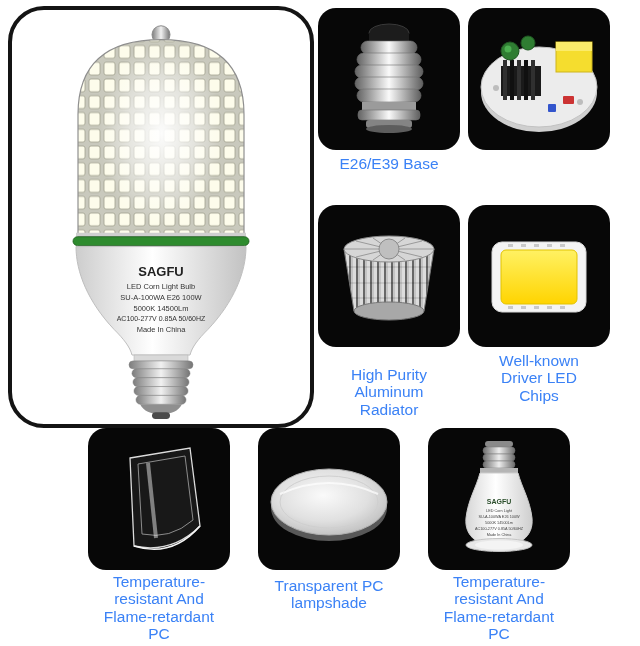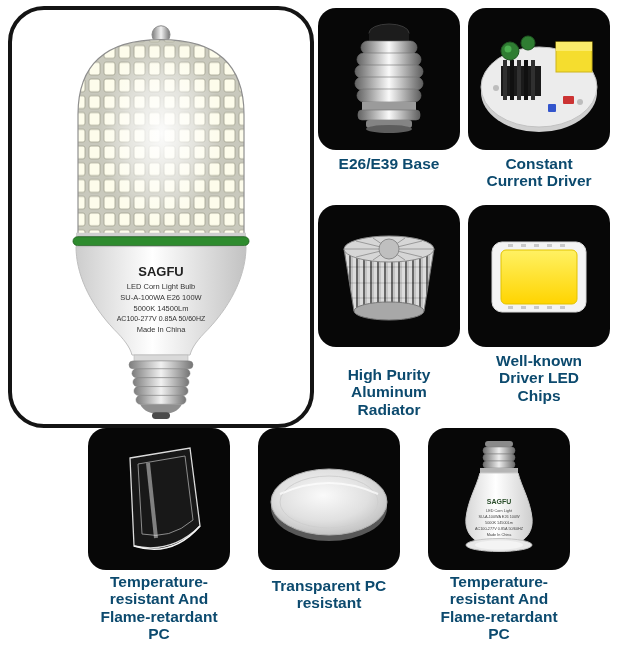--- a/index.html
+++ b/index.html
@@ -4,21 +4,21 @@
 <style>
   html,body{margin:0;padding:0;background:#fff;}
   .stage{position:relative;width:640px;height:646px;background:#fff;overflow:hidden;
          font-family:"Liberation Sans",sans-serif;}
   .bulb-panel{position:absolute;left:8px;top:6px;width:298px;height:414px;
               background:#fff;border:4px solid #141414;border-radius:36px;overflow:hidden;}
   .bulb-panel svg{display:block;width:100%;height:100%;}
   .tile{position:absolute;width:142px;height:142px;background:#070707;border-radius:18px;
         display:flex;align-items:center;justify-content:center;overflow:hidden;}
   .tile svg{display:block;width:142px;height:142px;}
-  .caption{position:absolute;width:150px;text-align:center;color:#0c4a6e;font-weight:700;
+  .caption{position:absolute;width:150px;text-align:center;color:#3b82f6;font-weight:400;
            font-size:15.5px;line-height:1.12;white-space:pre-line;}
 </style>
 </head>
 <body>
 
 <div class="stage">
 
   <div class="bulb-panel">
     <svg viewBox="0 0 298 420" preserveAspectRatio="none">
       <defs>
@@ -119,22 +119,20 @@
         <circle cx="42" cy="43" r="9" fill="#2f7d32" stroke="#205723"></circle>
         <circle cx="40" cy="41" r="3.5" fill="#4caf50"></circle>
         <circle cx="60" cy="35" r="7" fill="#2f7d32" stroke="#205723"></circle>
       </g>
       <rect x="95" y="88" width="11" height="8" rx="1" fill="#cc3333"></rect>
       <rect x="80" y="96" width="8" height="8" rx="1" fill="#3355cc"></rect>
       <circle cx="28" cy="80" r="3" fill="#bdbdbd"></circle>
       <circle cx="112" cy="94" r="3" fill="#bdbdbd"></circle>
     </svg>
   </div>
-  <div class="caption" style="left:464px;top:155px">Constant
-Current Driver</div>
 
   <div class="tile" style="left:318px;top:205px">
     <svg viewBox="0 0 142 142">
       <defs>
         <pattern id="fins" width="7" height="10" patternUnits="userSpaceOnUse">
           <rect width="7" height="10" fill="#9a9a9a"></rect>
           <rect width="3" height="10" fill="#dcdcdc"></rect>
           <rect x="3" width="2" height="10" fill="#686868"></rect>
           <rect x="5" width="2" height="10" fill="#c4c4c4"></rect>
         </pattern>
@@ -214,21 +212,21 @@
           <stop offset="100%" stop-color="#bdbdbd"></stop>
         </radialGradient>
       </defs>
       <ellipse cx="71" cy="80" rx="58" ry="33" fill="#8f8f8f" opacity="0.6"></ellipse>
       <ellipse cx="71" cy="74" rx="58" ry="33" fill="url(#discg)" stroke="#b0b0b0"></ellipse>
       <ellipse cx="71" cy="74" rx="49" ry="26" fill="none" stroke="#cfcfcf"></ellipse>
       <path d="M22,66 Q71,44 120,66" fill="none" stroke="rgba(255,255,255,0.7)" stroke-width="2"></path>
     </svg>
   </div>
   <div class="caption" style="left:254px;top:577px">Transparent PC
-resistant</div>
+lampshade</div>
 
   <div class="tile" style="left:428px;top:428px">
     <svg viewBox="0 0 142 142">
       <defs>
         <linearGradient id="silv2" x1="0" y1="0" x2="1" y2="0">
           <stop offset="0%" stop-color="#6e6e6e"></stop>
           <stop offset="50%" stop-color="#ededed"></stop>
           <stop offset="100%" stop-color="#6a6a6a"></stop>
         </linearGradient>
         <linearGradient id="bw2" x1="0" y1="0" x2="1" y2="0">

